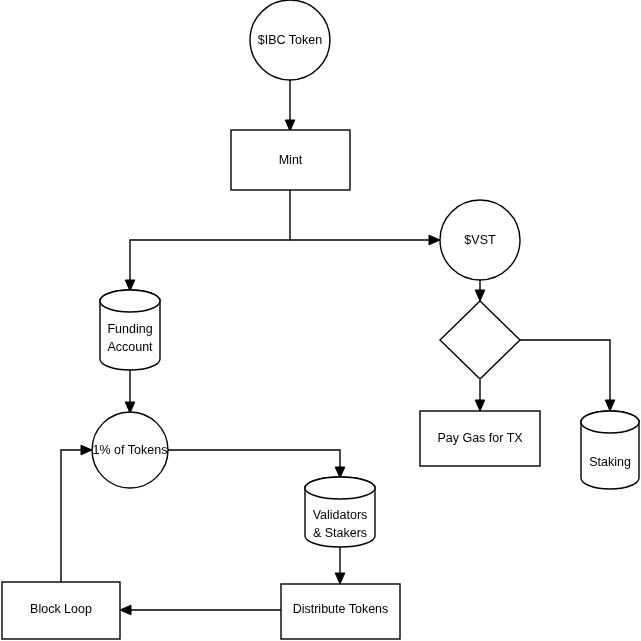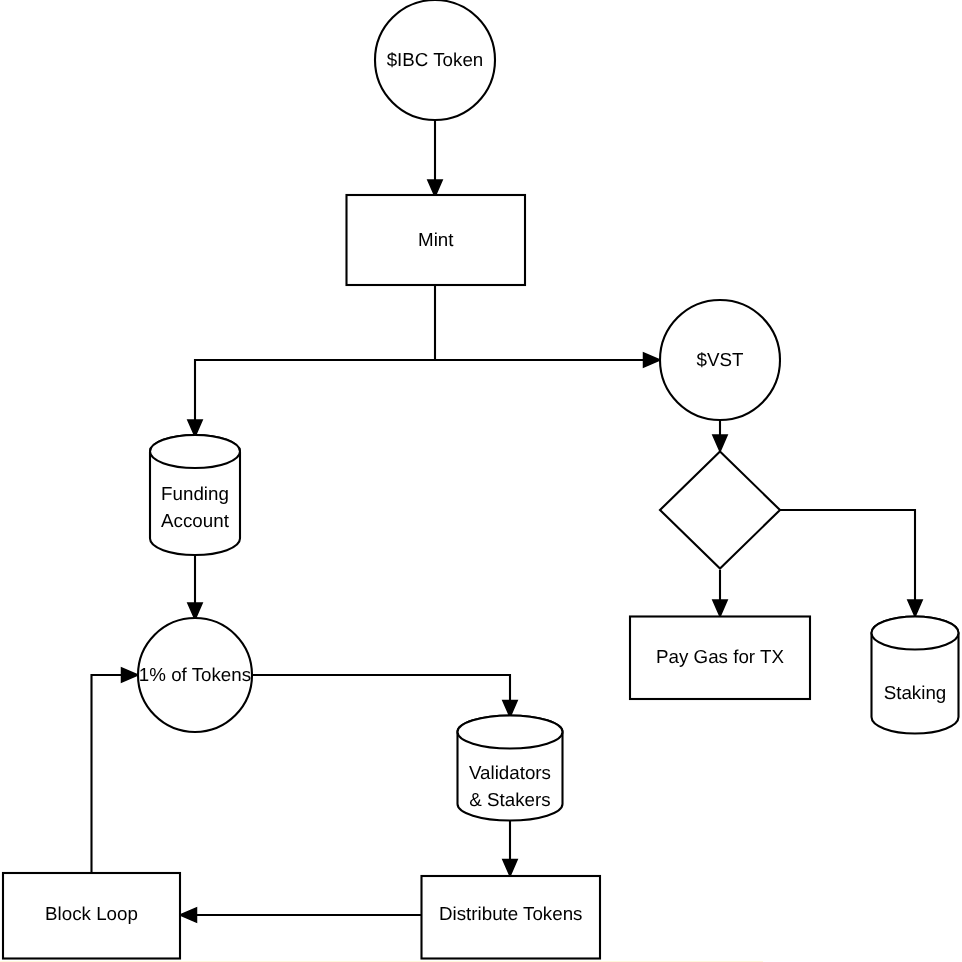--- a/index.html
+++ b/index.html
@@ -10,21 +10,21 @@
   body {
     width: 641px;
     height: 641px;
     overflow: hidden;
     font-family: "Liberation Sans", sans-serif;
   }
   #diagram-root {
     position: relative;
     width: 594px;
     height: 641px;
-    background: #fde047;
+    background: #ef4444;
   }
   svg#flowchart {
     display: block;
     width: 641px;
     height: 641px;
     background: #ffffff;
   }
   .node-shape {
     fill: #ffffff;
     stroke: #000000;

